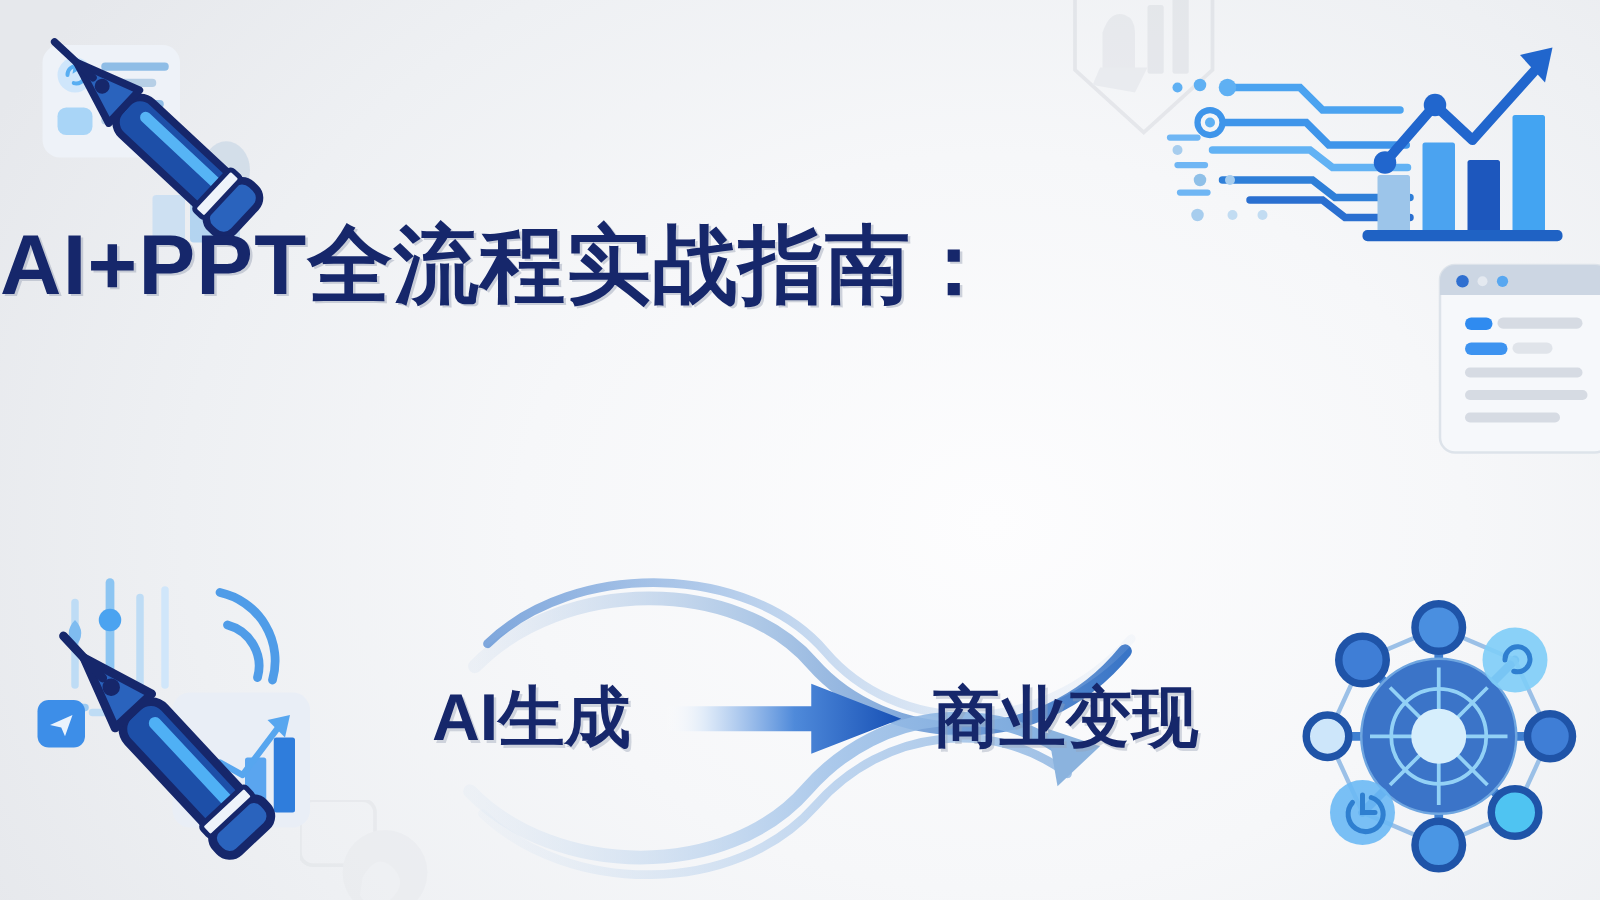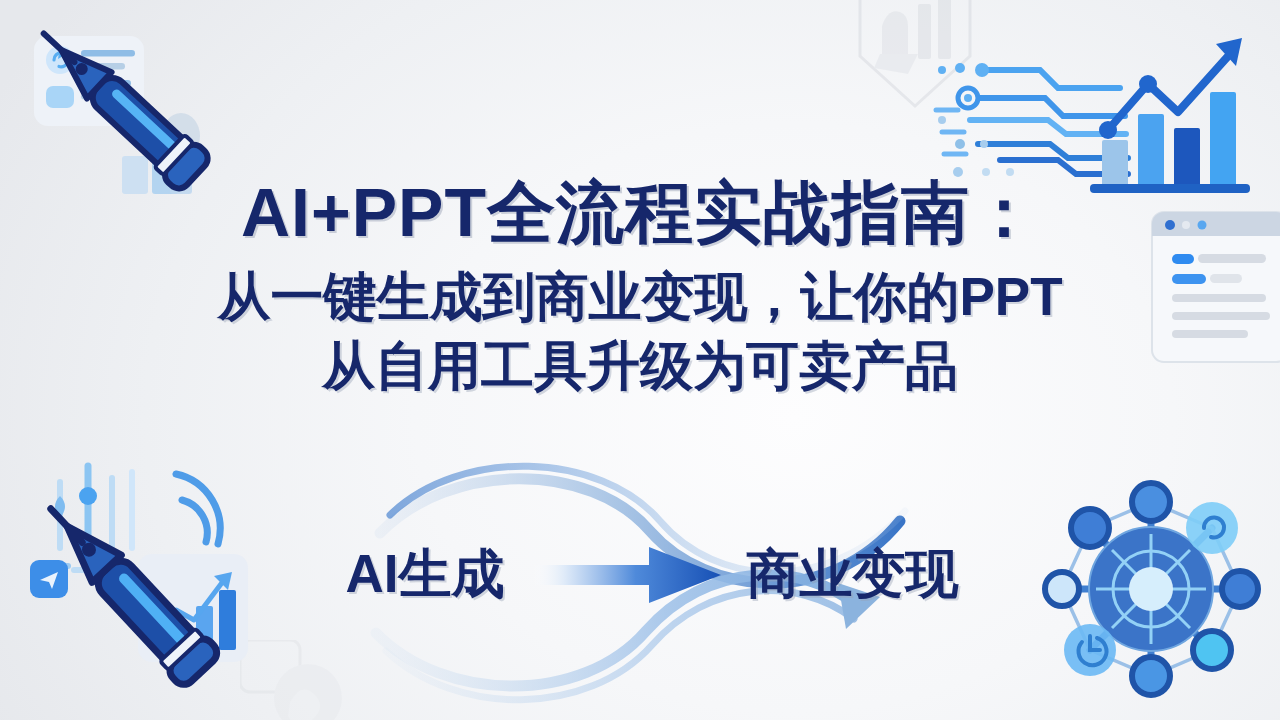--- a/index.html
+++ b/index.html
@@ -16,21 +16,21 @@
       radial-gradient(ellipse 900px 700px at 62% 58%, #fdfdfe 0%, #f6f7f9 42%, #eef0f3 72%, #e6e8ec 100%),
       linear-gradient(135deg, #d9dade 0%, #e9eaee 22%, #f4f5f7 55%, #f7f8fa 100%);
   }
   
   .layer { position:absolute; }
   .wm { opacity:.30; }
 
   
   .titles {
     position:absolute; left:0; right:0; top:176px;
-    text-align:center; z-index:40;
+    z-index:40;
   }
   .title-main {
     font-size:68px; font-weight:bold; letter-spacing:1px;
     color:#16276b; line-height:1.08;
     text-shadow:2px 2px 0 rgba(150,160,180,.45);
     white-space:nowrap;
   }
   .title-sub {
     font-size:53px; font-weight:bold; letter-spacing:0px;
     color:#16276b; line-height:1.30; margin-top:14px;
@@ -270,24 +270,20 @@
     </defs>
     <path d="M20 78 C90 6 230 6 290 76 C348 142 470 152 540 66" fill="none" stroke="url(#sw1)" stroke-width="11" stroke-linecap="round"></path>
     <path d="M30 60 C100 -8 240 -4 300 66 C356 132 470 140 545 56" fill="none" stroke="url(#sw2)" stroke-width="7" stroke-linecap="round" opacity=".7"></path>
     <path d="M16 178 C84 248 222 250 286 176 C346 108 440 104 500 152" fill="none" stroke="url(#sw3)" stroke-width="11" stroke-linecap="round"></path>
     <path d="M26 196 C96 262 228 262 292 190 C348 126 436 120 494 164" fill="none" stroke="url(#sw3)" stroke-width="7" stroke-linecap="round" opacity=".75"></path>
     <path d="M478 128 L520 142 L486 174 Z" fill="#8bb3de"></path>
   </svg>
 
   <div class="titles">
     <div class="title-main">AI+PPT全流程实战指南：</div>
-    <div class="title-sub">
-      <span class="l1">从一键生成到商业变现，让你的PPT</span>
-      <span class="l2">从自用工具升级为可卖产品</span>
-    </div>
   </div>
 
   <div class="banner">
     <span class="banner-text">AI生成</span>
     <svg class="banner-arrow" viewBox="0 0 190 60">
       <defs>
         <linearGradient id="arrGrad" x1="0" y1="0" x2="1" y2="0">
           <stop offset="0" stop-color="#ffffff" stop-opacity="0"></stop>
           <stop offset="18%" stop-color="#d9e7f8" stop-opacity=".85"></stop>
           <stop offset="55%" stop-color="#4f8ada"></stop>

